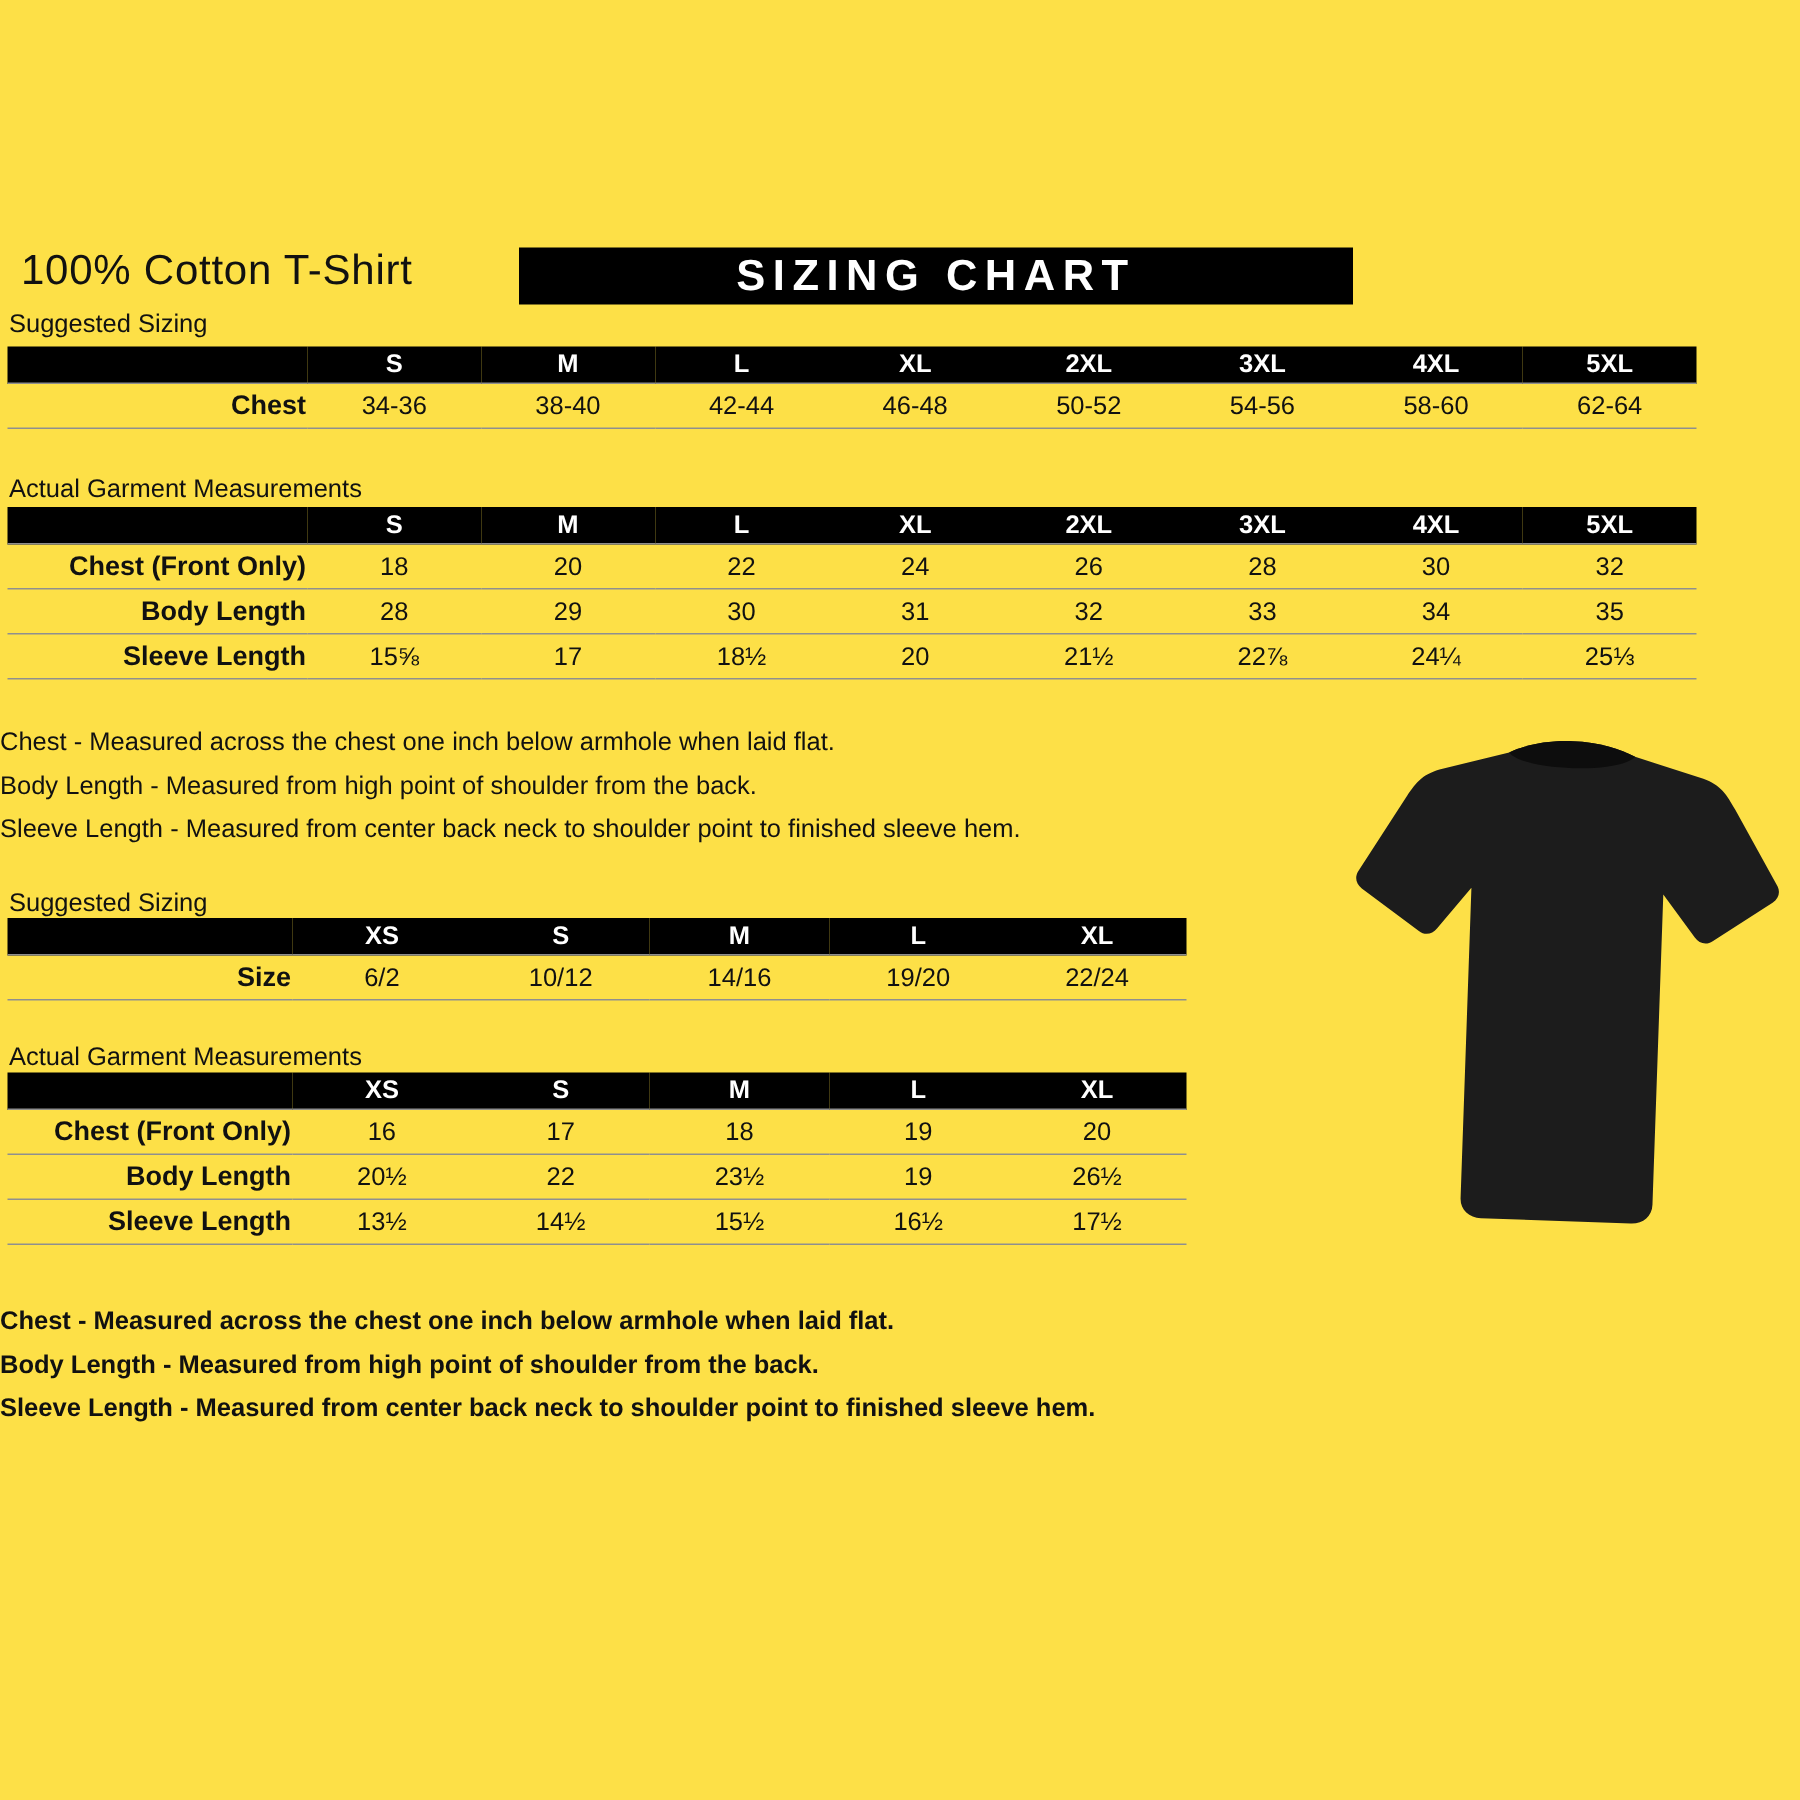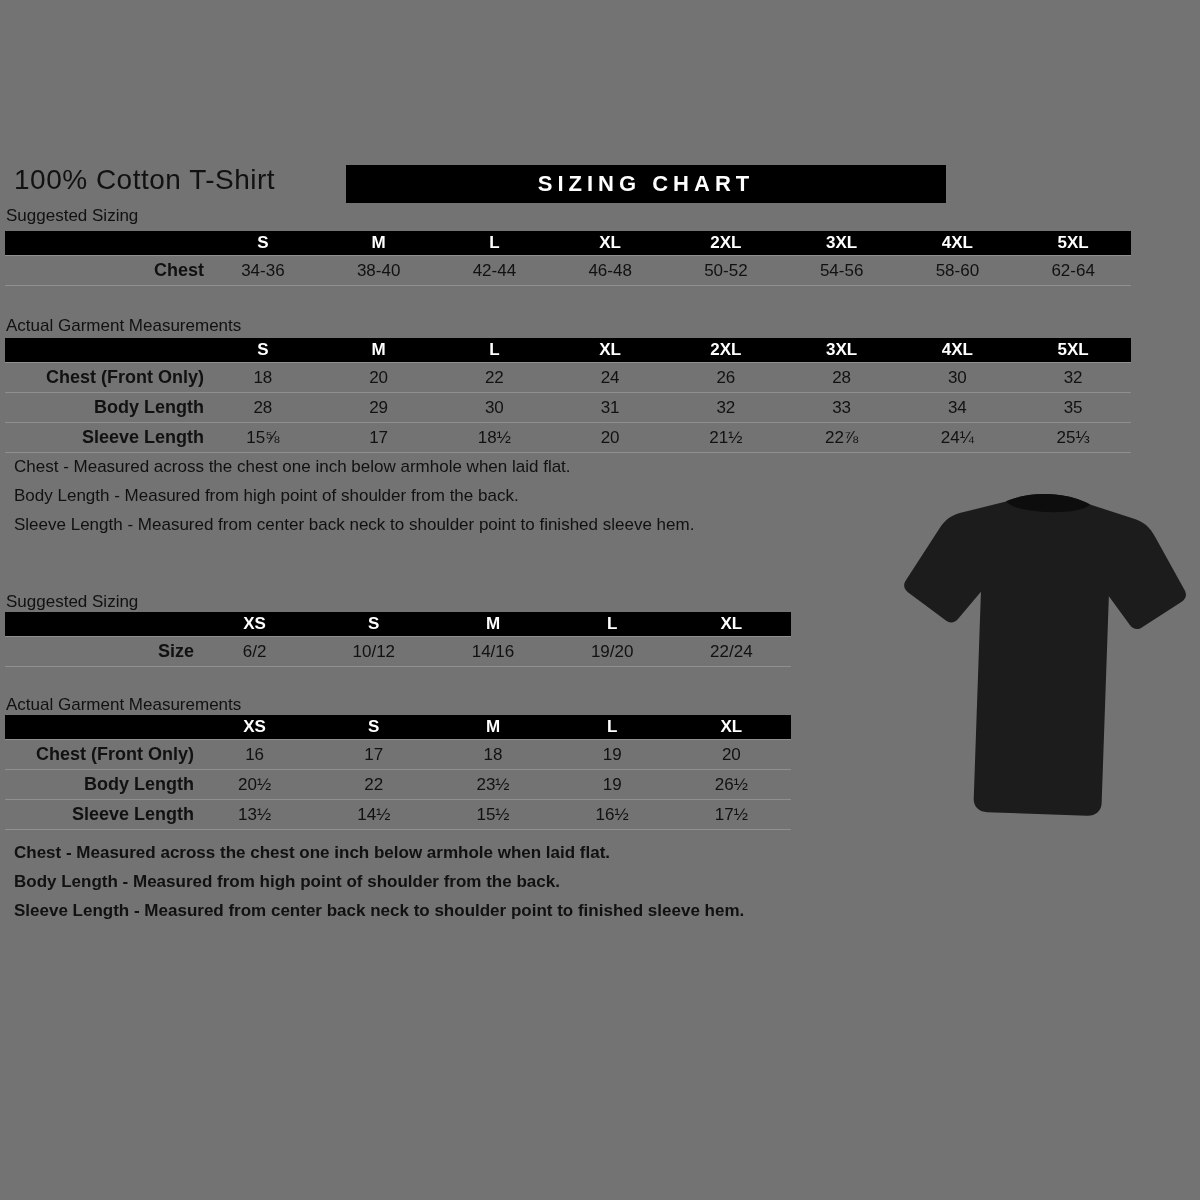--- a/index.html
+++ b/index.html
@@ -1,28 +1,28 @@
 <!DOCTYPE html>
 <html><head>
 <meta charset="utf-8">
 <style>
   html,body { margin:0; padding:0; background:#ffffff; }
   .sheet {
-    position:relative; width:1200px; height:1200px; background:#737373;
+    position:relative; width:1200px; height:1200px; background:#fde047;
     font-family:"Liberation Sans","DejaVu Sans",sans-serif; color:#111;
     overflow:hidden;
   }
   .adult-title {
     position:absolute; left:14px; top:164px;
     font-size:28px; font-weight:400; letter-spacing:0.5px;
   }
   .banner {
-    position:absolute; left:346px; top:165px; width:600px; height:38px;
+    position:absolute; left:346px; top:165px; width:556px; height:38px;
     background:#000; color:#fff; display:flex; align-items:center; justify-content:center;
-    font-size:22px; font-weight:700; letter-spacing:5px;
+    font-size:29px; font-weight:700; letter-spacing:5px;
   }
   .section-label { position:absolute; font-size:17px; font-weight:400; }
   #adult-suggested-label { left:6px; top:206px; }
   #adult-actual-label    { left:6px; top:316px; }
   #youth-suggested-label { left:6px; top:592px; }
   #youth-actual-label    { left:6px; top:695px; }
 
   .youth-title {
     position:absolute; left:5px; top:549px;
     font-size:25px; font-weight:700;
@@ -46,21 +46,21 @@
   }
   table.sizing-table tbody th.row-label {
     text-align:right; padding-left:10px; font-weight:700; font-size:18px; height:27px;
   }
   table.sizing-table tbody th.row-label .suffix { font-weight:700; }
   table.sizing-table tbody tr { border-bottom:1px solid #8f8f8f; }
   table.sizing-table tbody tr:first-child { border-top:1px solid #8f8f8f; }
   .adult table.sizing-table thead th:first-child { width:200px; }
   .youth table.sizing-table thead th:first-child { width:190px; }
 
-  .notes { position:absolute; left:14px; }
+  .notes { position:absolute; left:0;margin-top:28px; }
   #adult-notes { top:452px; }
   #youth-notes { top:838px; }
   .note-line { font-size:17px; line-height:29px; white-space:nowrap; }
   #youth-notes .note-line { font-weight:600; }
 
   .tshirt {
     position:absolute; left:893px; top:476px; width:300px; height:345px;
     transform:rotate(2deg);
   }
 </style>

